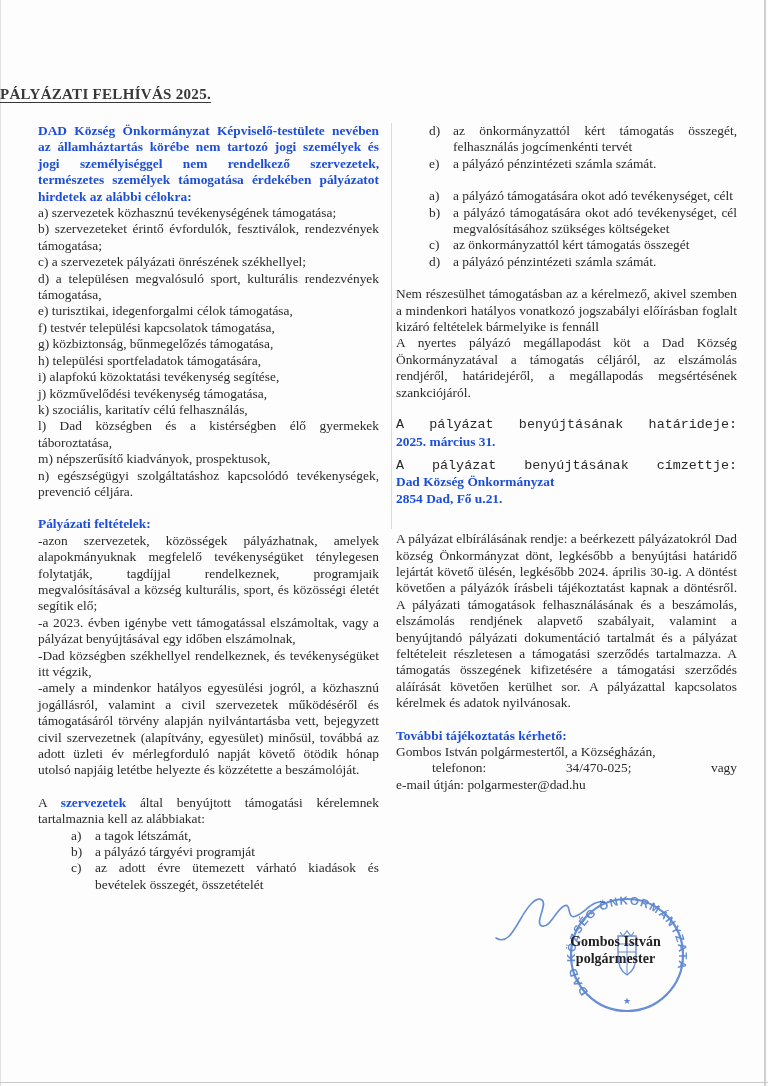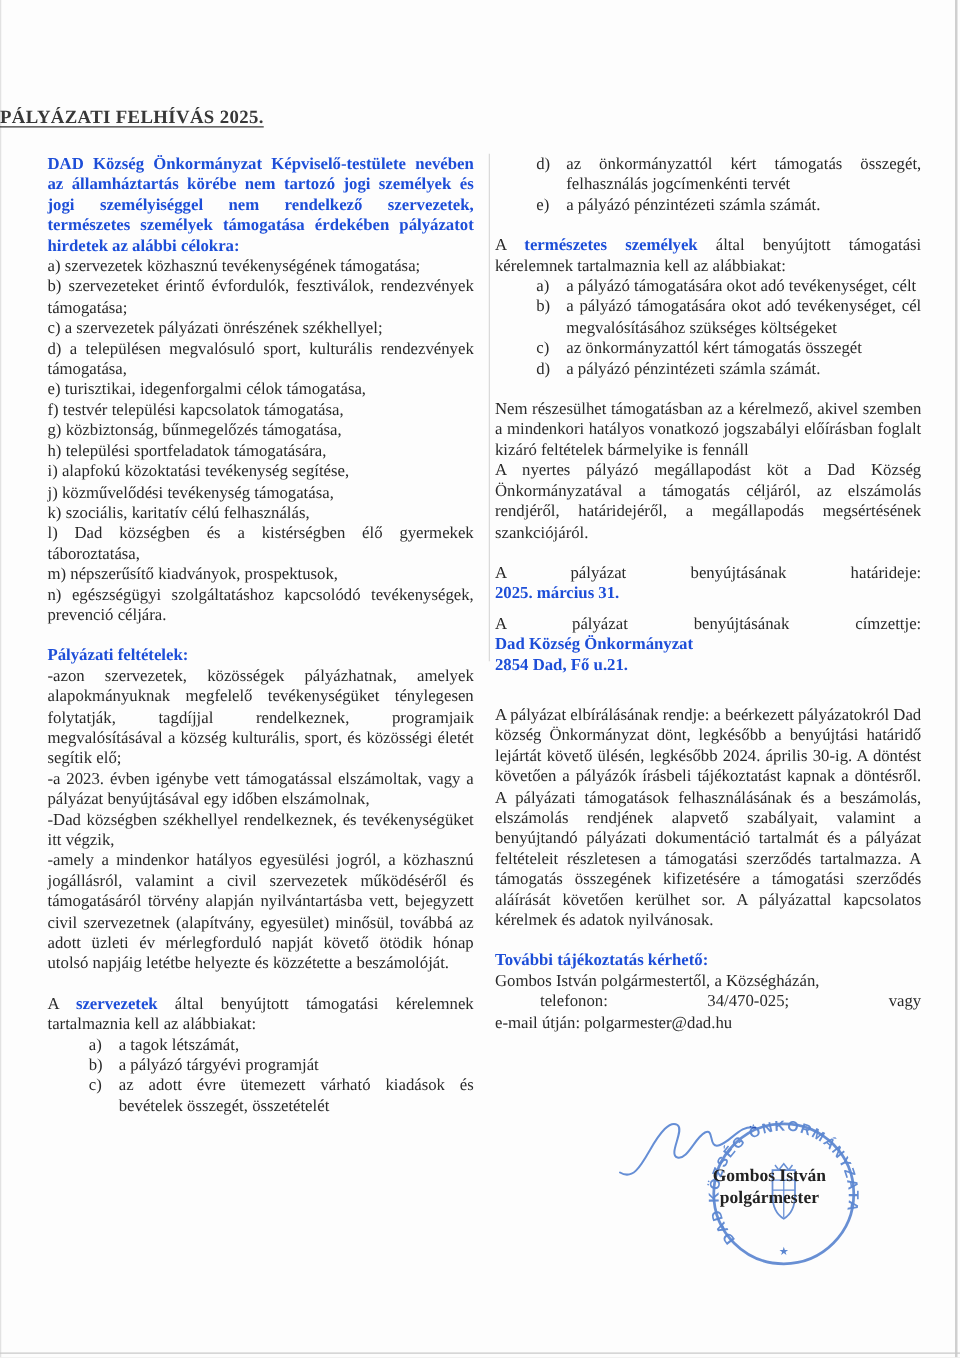--- a/index.html
+++ b/index.html
@@ -29,21 +29,21 @@
   .col-right{left:396px;}
   .col-divider{position:absolute;left:391px;top:123px;width:1px;height:406px;background:#bdbdbd;opacity:.55;}
   p{margin:0;}
   .gap{height:16px;}
   .gap-sm{height:8px;}
   .b{font-weight:bold;color:#1d4ed8;}
   .goal{margin:0;}
   .hang{display:flex;margin-left:33px;}
   .hang .mk{flex:0 0 24px;}
   .hang .tx{flex:1;text-align:justify;}
-  .spread{text-align:justify;text-align-last:justify;}
+  .spread{text-align:justify;text-align-last:justify;font-family:Liberation Mono, monospace;}
   .telrow{display:flex;justify-content:space-between;margin-left:36px;}
   .sig{
     position:absolute;left:528px;top:933px;width:175px;
     text-align:center;font-weight:bold;font-size:14px;line-height:17px;
     color:#222;z-index:3;
   }
   .stamp{position:absolute;left:552px;top:880px;z-index:2;mix-blend-mode:multiply;opacity:.9;}
   .scribble{position:absolute;left:492px;top:890px;z-index:2;}
 </style>
 </head>
@@ -109,21 +109,20 @@
       <span class="mk">d)</span>
       <div class="tx">az önkormányzattól kért támogatás összegét, felhasználás jogcímenkénti tervét</div>
     </div>
     <div class="hang">
       <span class="mk">e)</span>
       <div class="tx">a pályázó pénzintézeti számla számát.</div>
     </div>
 
     <div class="gap"></div>
 
-    <p><span>A </span><span class="b">természetes személyek</span><span> által benyújtott támogatási kérelemnek tartalmaznia kell az alábbiakat:</span></p>
 
     <div class="hang">
       <span class="mk">a)</span>
       <div class="tx">a pályázó támogatására okot adó tevékenységet, célt</div>
     </div>
     <div class="hang">
       <span class="mk">b)</span>
       <div class="tx">a pályázó támogatására okot adó tevékenységet, cél megvalósításához szükséges költségeket</div>
     </div>
     <div class="hang">

